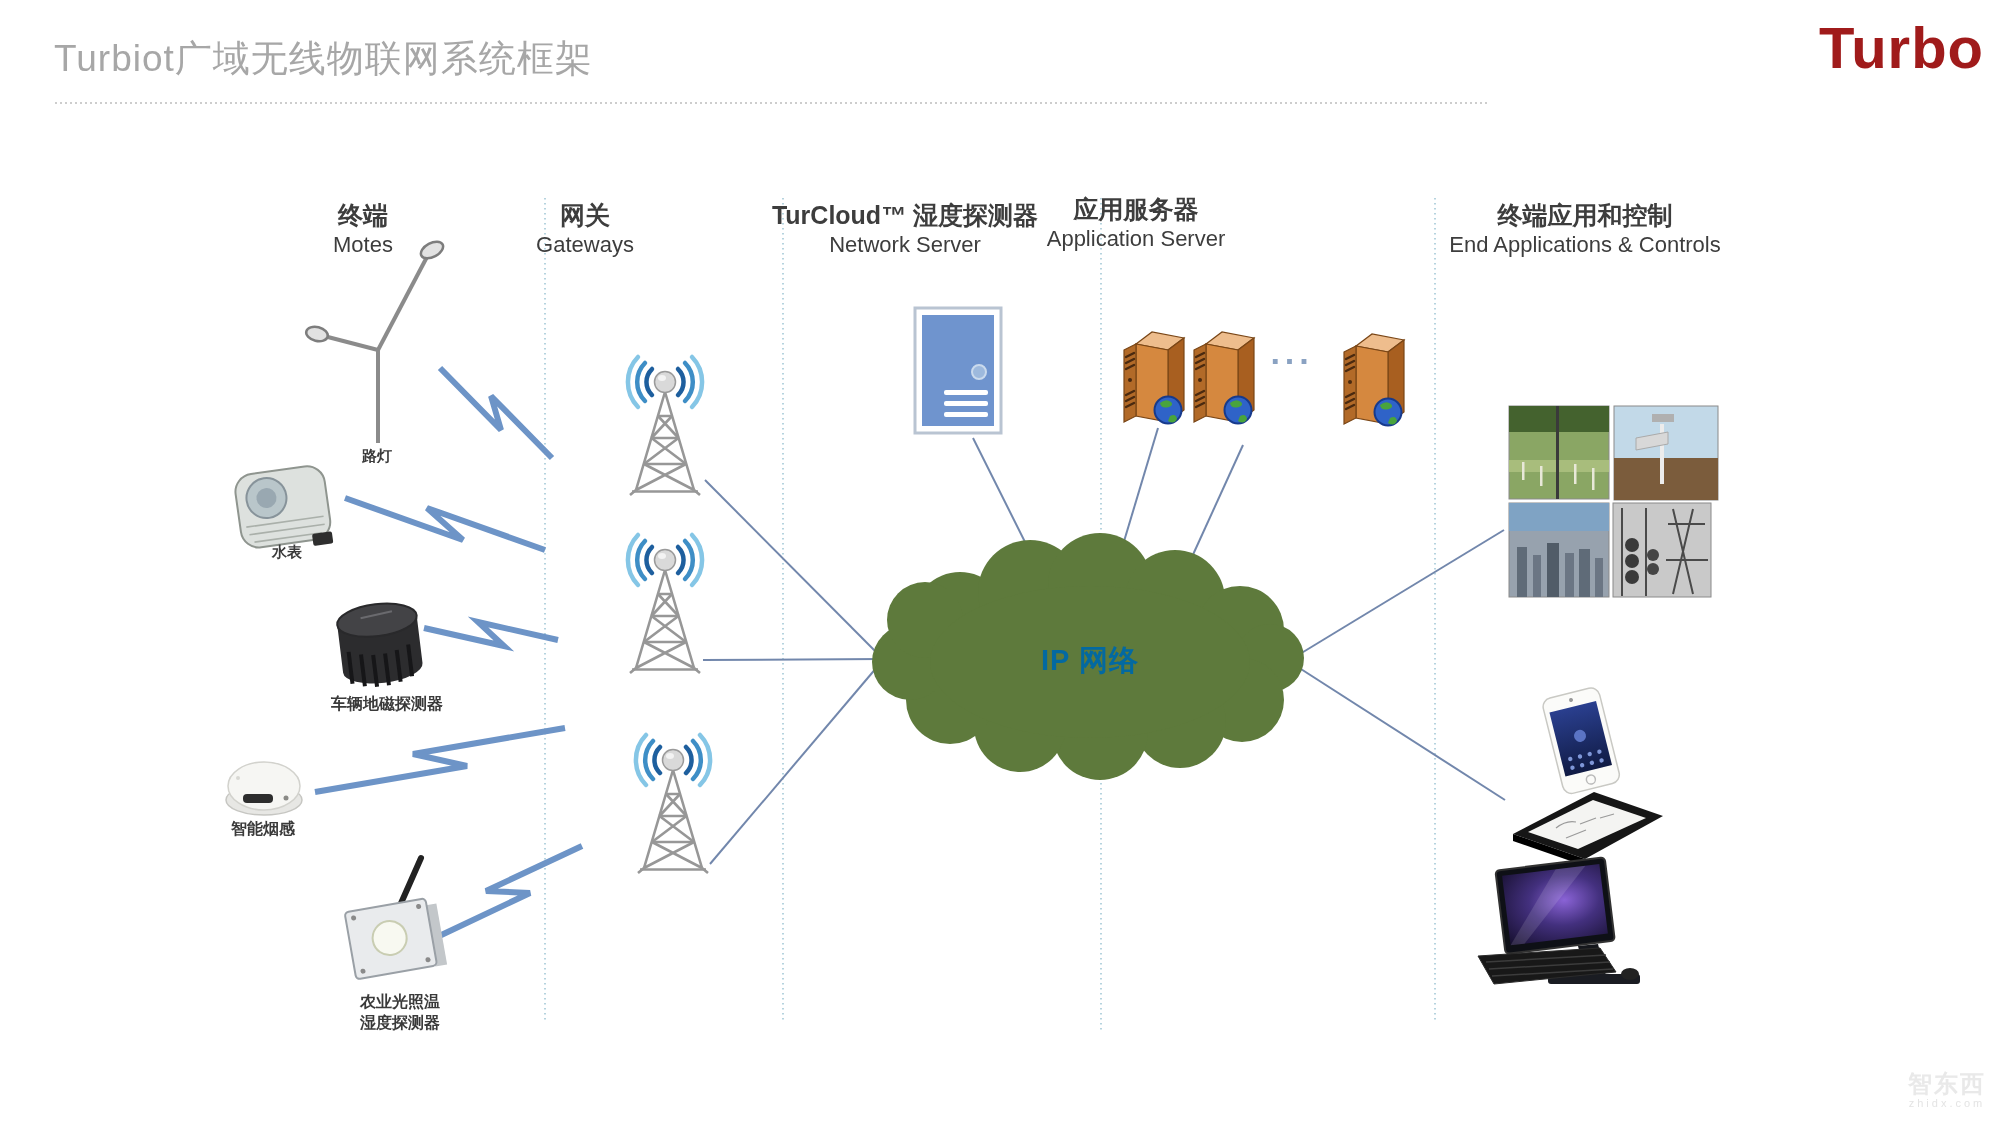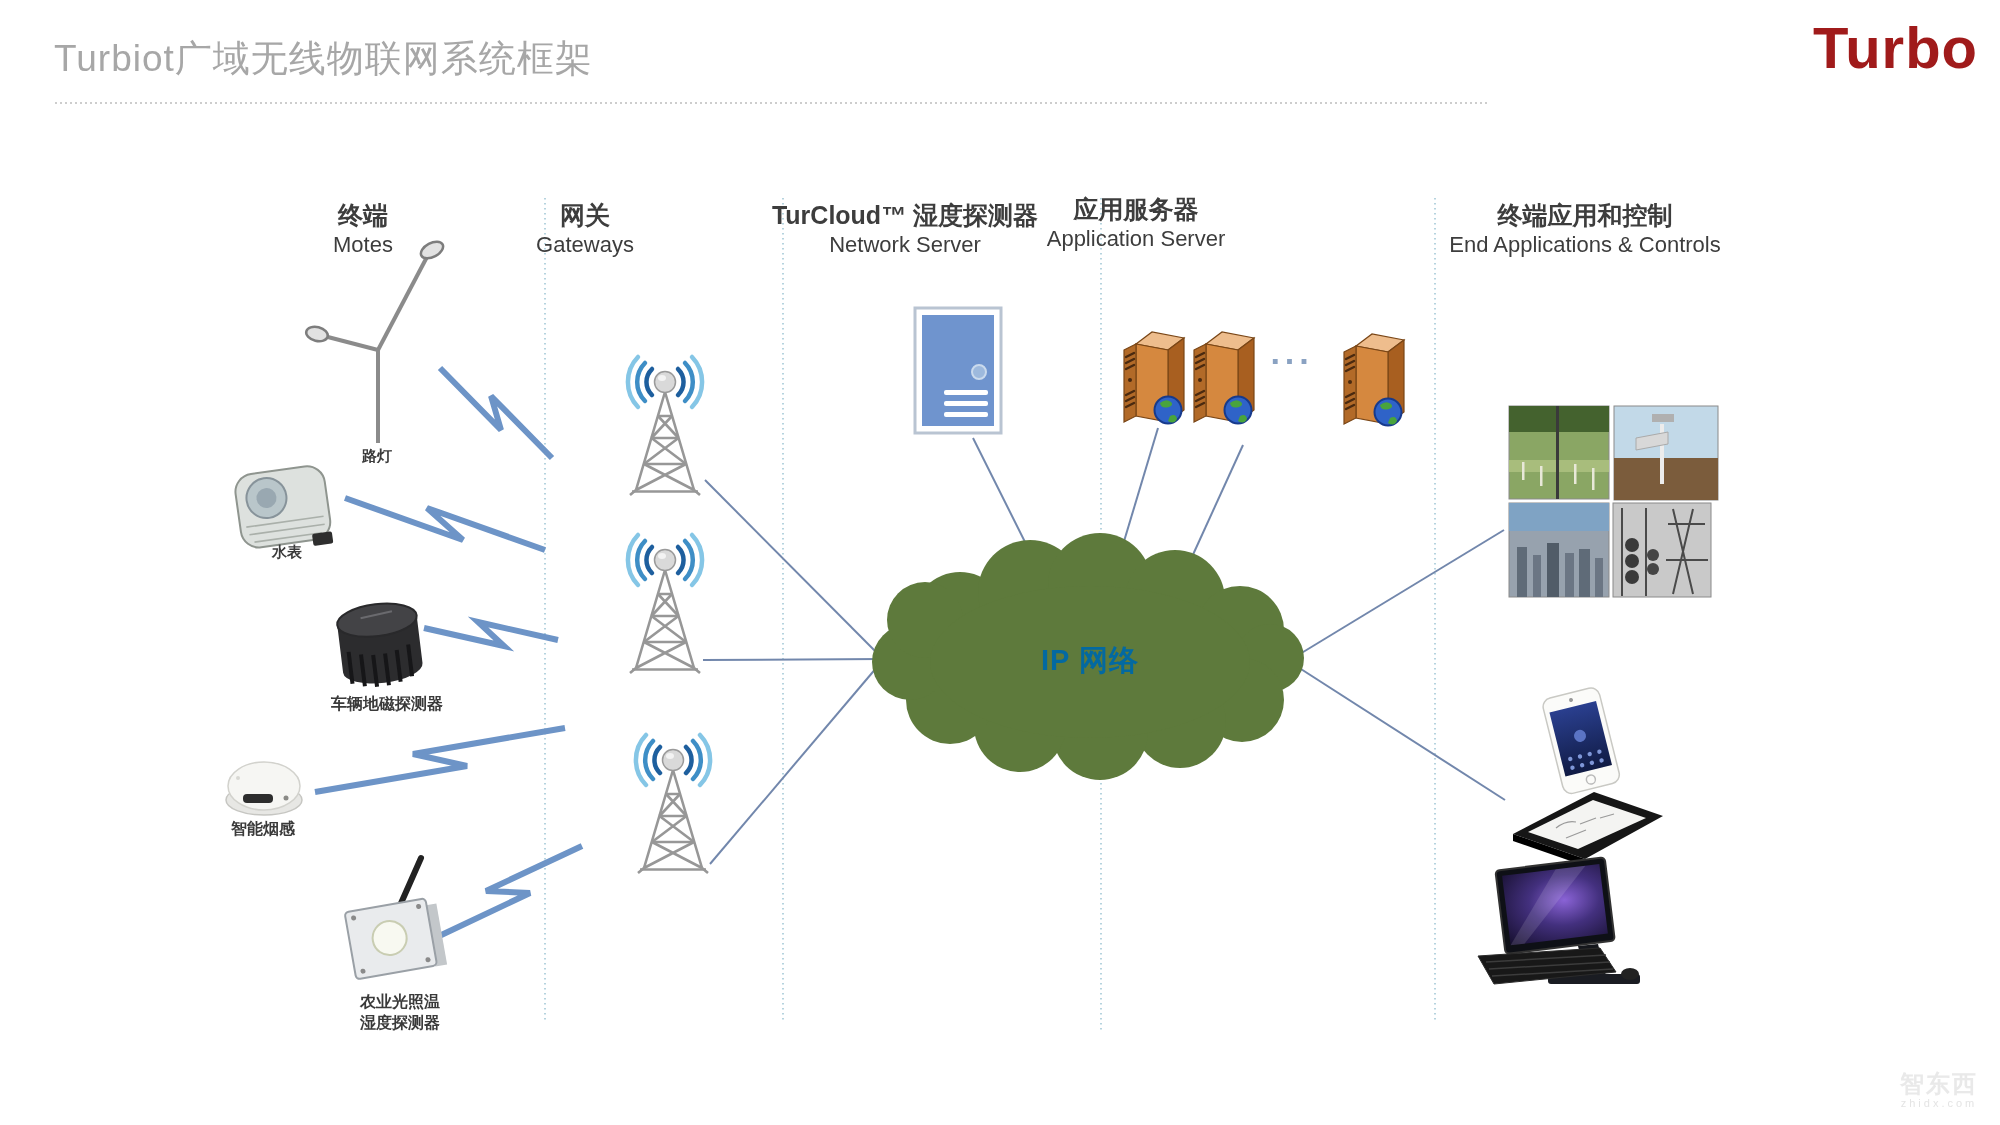--- a/index.html
+++ b/index.html
@@ -1,31 +1,31 @@
 <!DOCTYPE html>
 <html><head>
 <meta charset="utf-8">
 <style>
   html,body{margin:0;padding:0;background:#ffffff;}
   #slide{position:relative;width:2000px;height:1125px;background:#ffffff;overflow:hidden;
          font-family:"Liberation Sans","DejaVu Sans",sans-serif;}
   .abs{position:absolute;}
   #title{left:54px;top:34px;font-size:37px;color:#a7a7a7;letter-spacing:1px;}
-  #logo{right:22px;top:14px;display:flex;align-items:center;gap:16px;}
+  #logo{right:16px;top:14px;display:flex;align-items:center;gap:16px;}
   #logo .en{font-size:58px;font-weight:bold;color:#a01b1b;letter-spacing:1px;}
   #logo .cn{font-size:52px;font-weight:bold;color:#111;}
   .colhead{width:320px;text-align:center;color:#3d3d3d;line-height:1.25;}
   .colhead .cn{font-size:25px;font-weight:bold;}
   .colhead .en{font-size:22px;}
   .devlabel{color:#3a3a3a;font-size:16px;font-weight:bold;text-align:center;white-space:nowrap;}
   #cloud-label{left:1010px;top:641px;width:160px;text-align:center;color:#0369a1;
                font-size:29px;font-weight:bold;letter-spacing:1px;}
   #ellipsis{left:1262px;top:342px;width:60px;text-align:center;color:#8aa2c2;
             font-size:34px;font-weight:bold;letter-spacing:3px;}
-  #watermark{right:22px;bottom:16px;text-align:center;color:#e9e9e9;line-height:1.1;}
+  #watermark{right:14px;bottom:16px;text-align:center;color:#e9e9e9;line-height:1.1;}
   #watermark .b{font-size:24px;font-weight:bold;letter-spacing:2px;}
   #watermark .d{font-size:11px;letter-spacing:3px;color:#e4e4e4;}
   svg{position:absolute;left:0;top:0;}
 </style>
 </head>
 <body>
 
 <div id="slide">
 
   <svg width="2000" height="1125" viewBox="0 0 2000 1125">

